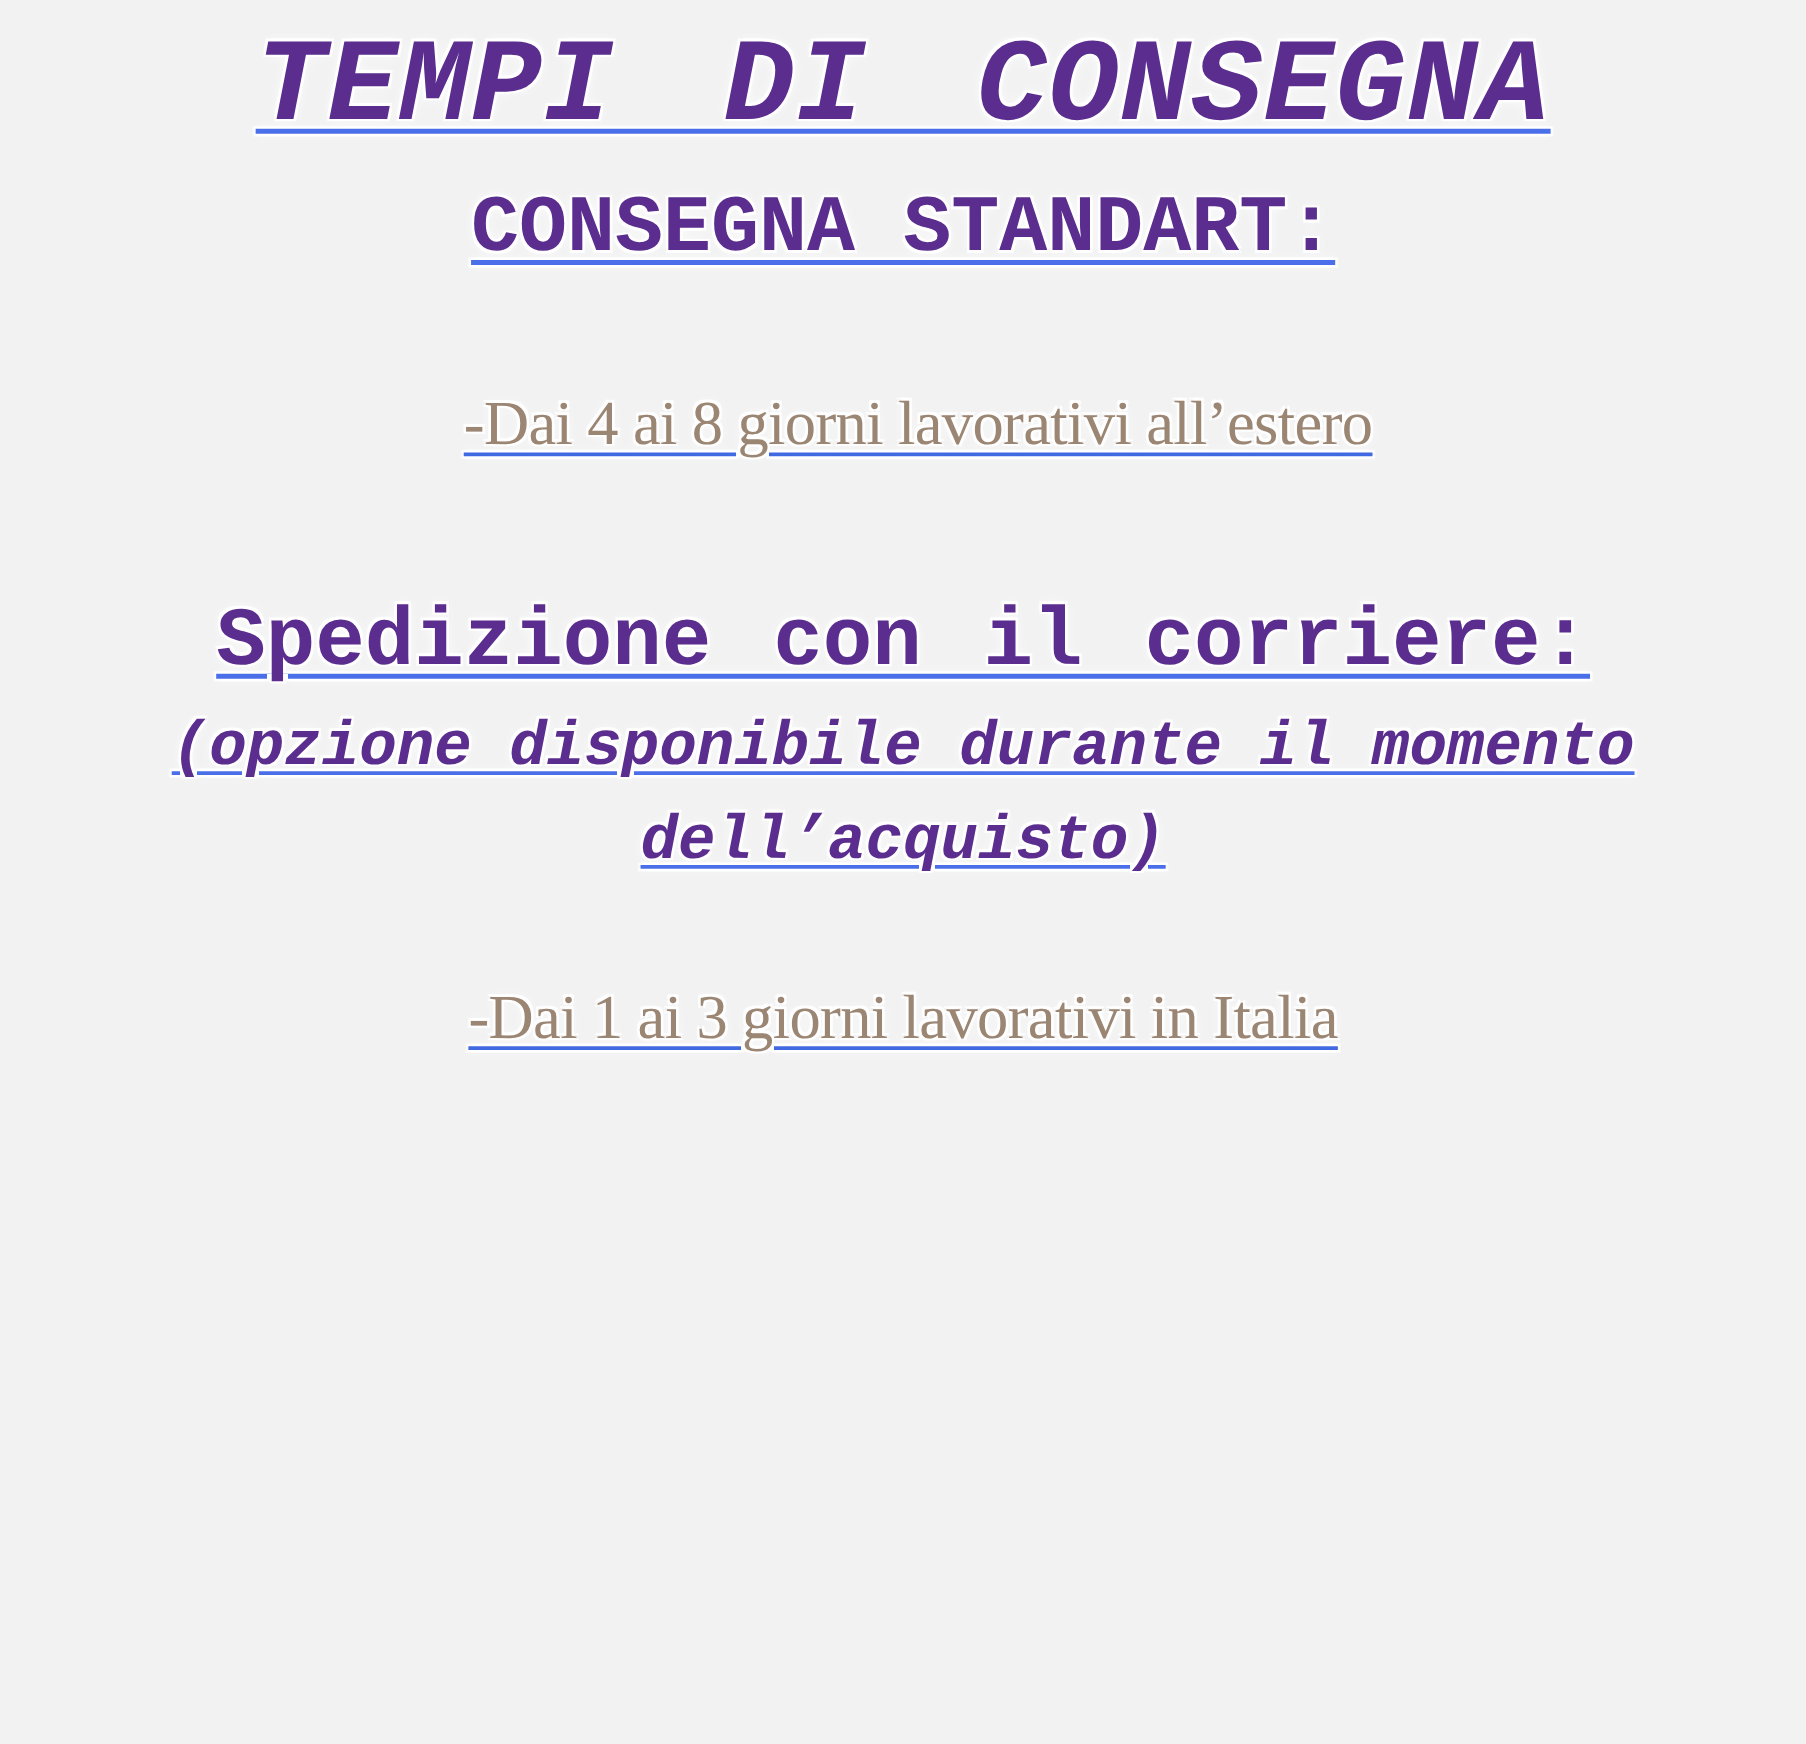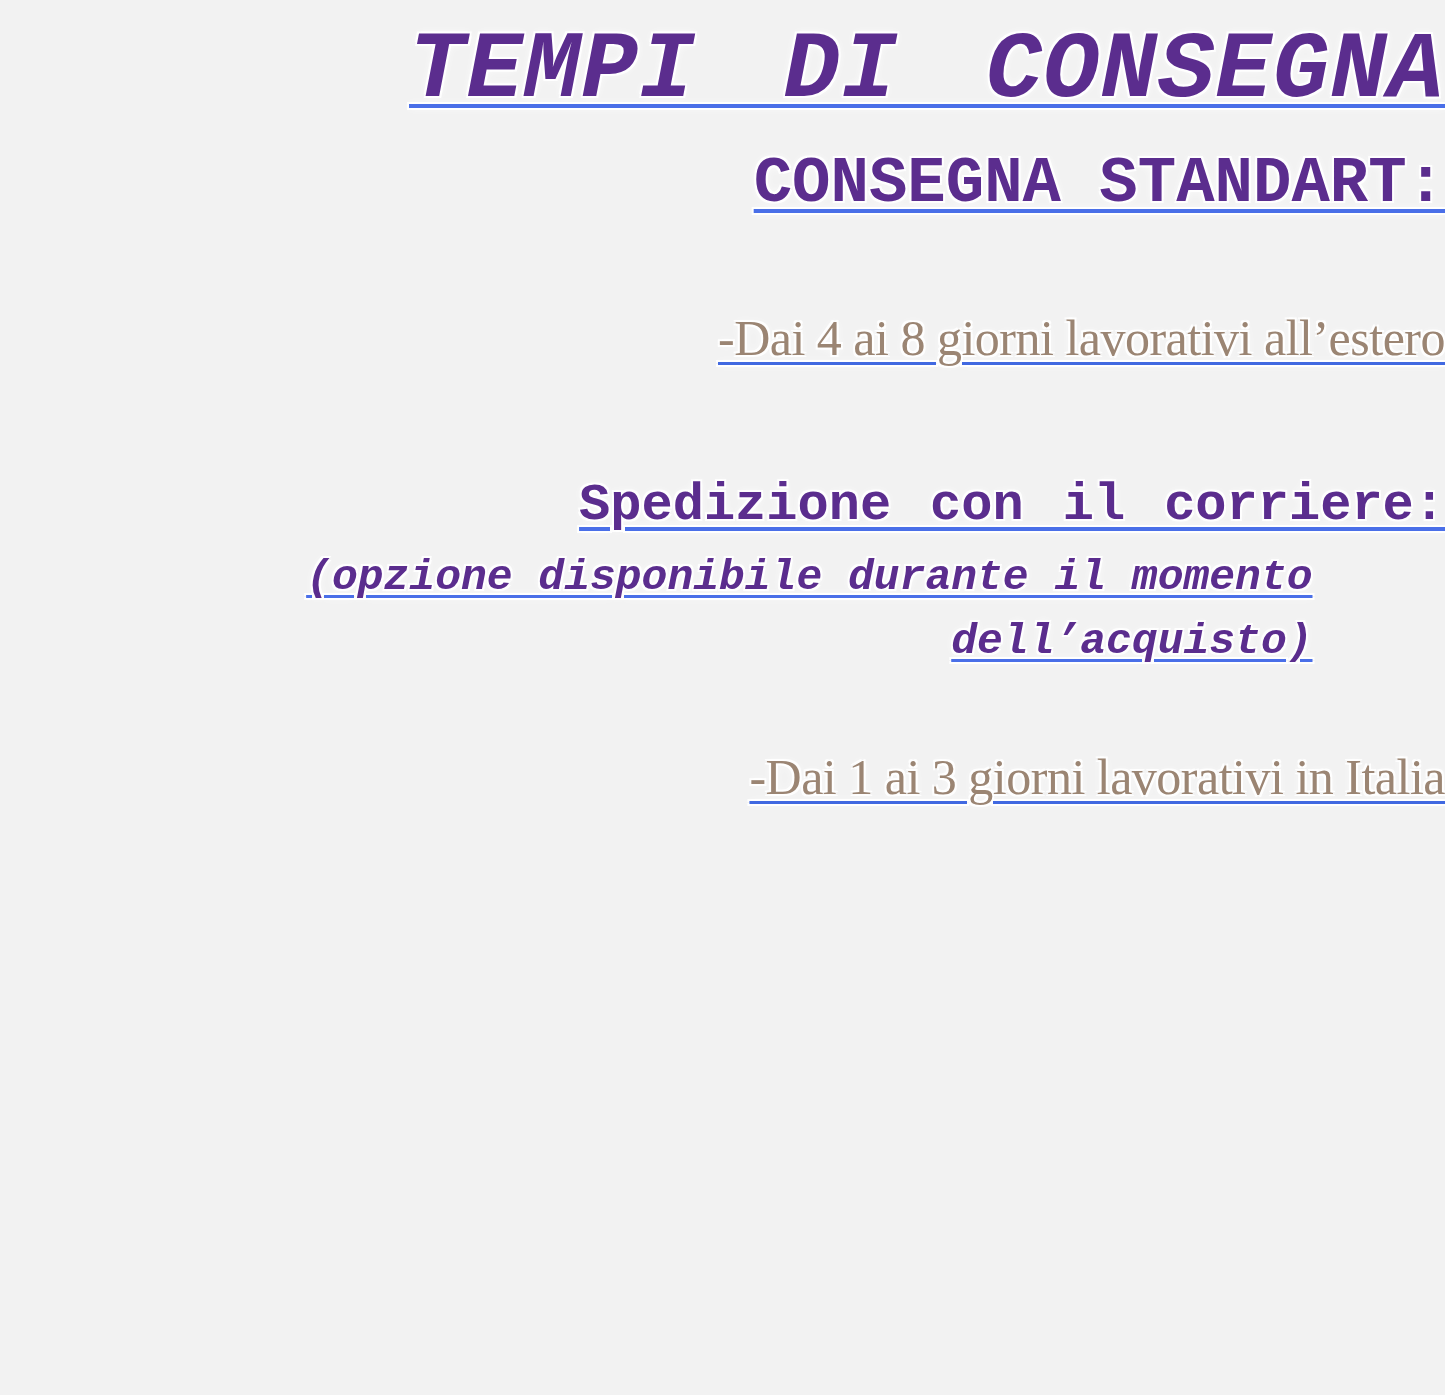--- a/index.html
+++ b/index.html
@@ -15,21 +15,20 @@
     overflow: hidden;
     text-align: center;
   }
   .halo {
     text-shadow:
       2px 2px 0 rgba(255,255,255,0.85),
       -2px -2px 0 rgba(255,255,255,0.85),
       2px -2px 0 rgba(255,255,255,0.85),
       -2px 2px 0 rgba(255,255,255,0.85),
       0 0 10px rgba(255,255,255,0.9);
-    text-align: right;
   }
   .main-title {
     margin: 22px 0 0 0;
     font-family: "Liberation Mono", "DejaVu Sans Mono", monospace;
     font-weight: bold;
     font-style: italic;
     font-size: 94px;
     line-height: 1.05;
     letter-spacing: 1px;
     word-spacing: 30px;
@@ -64,36 +63,36 @@
     text-underline-offset: 7px;
   }
   .line-1 { margin: 84px 0 0 0; }
   .line-2 { margin: 92px 0 0 0; padding-left: 24px; }
   .line-3 { margin: 74px 0 0 0; }
   .line-4 { margin: 88px 0 0 0; }
   .courier-heading {
     margin: 112px 0 0 0;
     font-family: "Liberation Mono", "DejaVu Sans Mono", monospace;
     font-weight: bold;
-    font-size: 52px;
+    font-size: 66px;
     line-height: 1.05;
     word-spacing: 0.15em;
     color: #5b2d8e;
     text-decoration: underline;
     text-decoration-color: #4a6fe8;
     text-decoration-thickness: 4px;
     text-underline-offset: 8px;
   }
   .courier-note {
     margin: 12px auto 0 auto;
     max-width: 1180px;
     font-family: "Liberation Mono", "DejaVu Sans Mono", monospace;
     font-weight: bold;
     font-style: italic;
-    font-size: 43px;
+    font-size: 50px;
     line-height: 1.5;
     color: #5b2d8e;
     text-decoration: underline;
     text-decoration-color: #4a6fe8;
     text-decoration-thickness: 3px;
     text-underline-offset: 6px;
   }
 </style>
 </head>
 <body>

